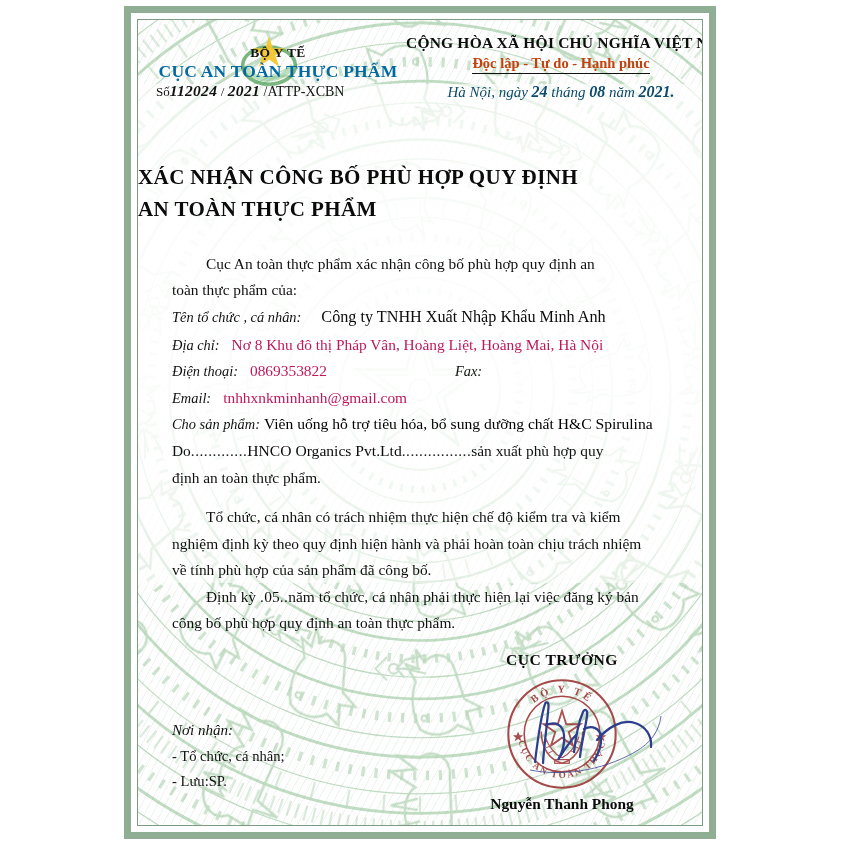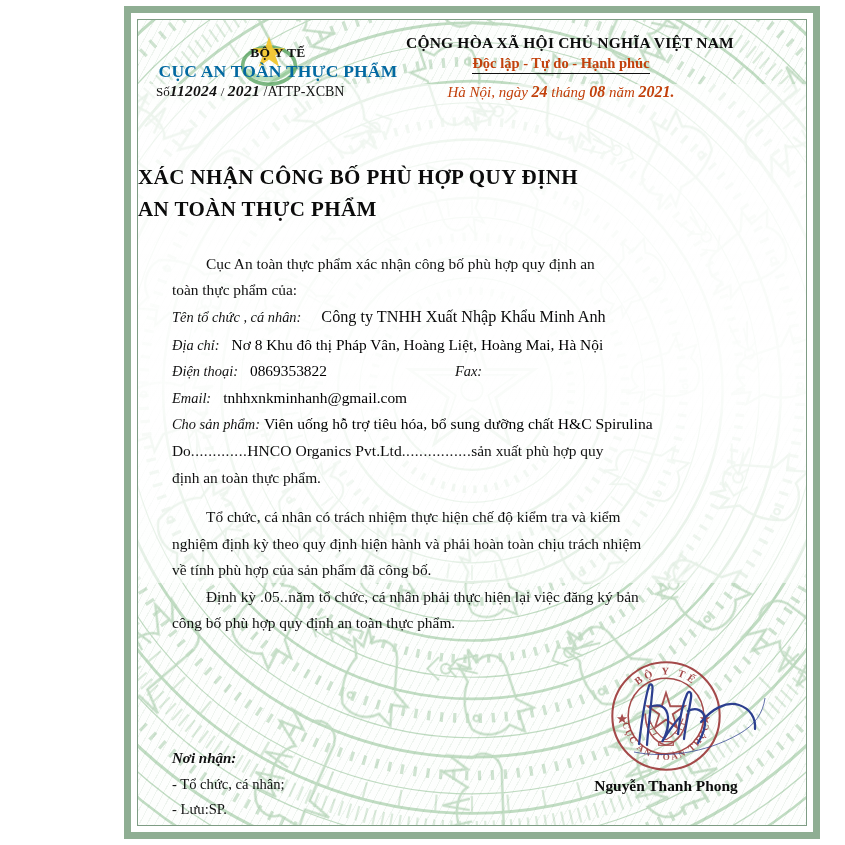--- a/index.html
+++ b/index.html
@@ -14,21 +14,21 @@
     overflow: hidden;
     font-family: "Liberation Serif", "DejaVu Serif", serif;
     position: relative;
   }
 
   
   #certificate {
     position: absolute;
     left: 124px;
     top: 6px;
-    width: 696px;
+    width: 592px;
     height: 833px;
     background: #ffffff;
     box-sizing: border-box;
     border: 7px solid #8fae93;
     overflow: hidden;
   }
   #certificate-inner {
     position: absolute;
     left: 6px;
     top: 6px;
@@ -167,21 +167,21 @@
     font-size: 14.5px;
     font-weight: bold;
     color: #c2410c;
     border-bottom: 1.3px solid #111;
     padding-bottom: 1px;
   }
   .place-date {
     margin-top: 9px;
     font-size: 15px;
     font-style: italic;
-    color: #c2410c;
+    color: #0c4a6e;
     white-space: nowrap;
   }
   .pd-num {
     font-weight: bold;
     font-style: italic;
     font-size: 16px;
   }
 
   
   .doc-title {
@@ -217,21 +217,21 @@
   }
   .f-value {
     font-size: 16.2px;
     margin-left: 20px;
     color: #0b0b0b;
     white-space: nowrap;
   }
   .f-value-sm {
     font-size: 15.4px;
     margin-left: 12px;
-    color: #000000;
+    color: #be185d;
     white-space: nowrap;
   }
   .f-value-inline {
     font-size: 15.6px;
     margin-left: 4px;
     color: #000000;
   }
   .fax-label {
     font-style: italic;
     font-size: 14.4px;
@@ -301,23 +301,22 @@
   .recipients {
     position: absolute;
     left: 34px;
     top: 66px;
     font-size: 14.6px;
     color: #101010;
     line-height: 1.78;
   }
   .rcp-title {
     font-style: italic;
-    font-weight: bold;
+    font-weight: normal;
     font-size: 15px;
-    margin-top: 28px;
   }
   .rcp-item {
     font-size: 14.6px;
   }
 </style>
 </head>
 <body>
 
 <div id="certificate">
   <div id="certificate-inner">
@@ -656,20 +655,21 @@
         <p class="para">
           <span>Định kỳ</span>
           <span class="dots">.</span><span class="years-blank">05</span><span class="dots">..</span><span>năm tổ chức, cá nhân phải thực hiện lại việc đăng ký bản</span>
         </p>
         <p class="line-wrap">công bố phù hợp quy định an toàn thực phẩm.</p>
       </div>
 
       <div class="sig-area">
 
         <div class="sig-right">
+          <div class="sig-role">CỤC TRƯỞNG</div>
 
           <div class="seal-wrap">
             <svg class="seal-svg" viewBox="0 0 200 200">
               <defs>
                 <path id="seal-top-arc" d="M 32 100 A 68 68 0 0 1 168 100"></path>
                 <path id="seal-bot-arc" d="M 28 100 A 72 72 0 0 0 172 100"></path>
               </defs>
               <g fill="none" stroke="#9d3b3b" stroke-width="3.4" opacity=".92">
                 <circle cx="100" cy="100" r="88"></circle>
                 <circle cx="100" cy="100" r="62" stroke-width="2.6"></circle>

